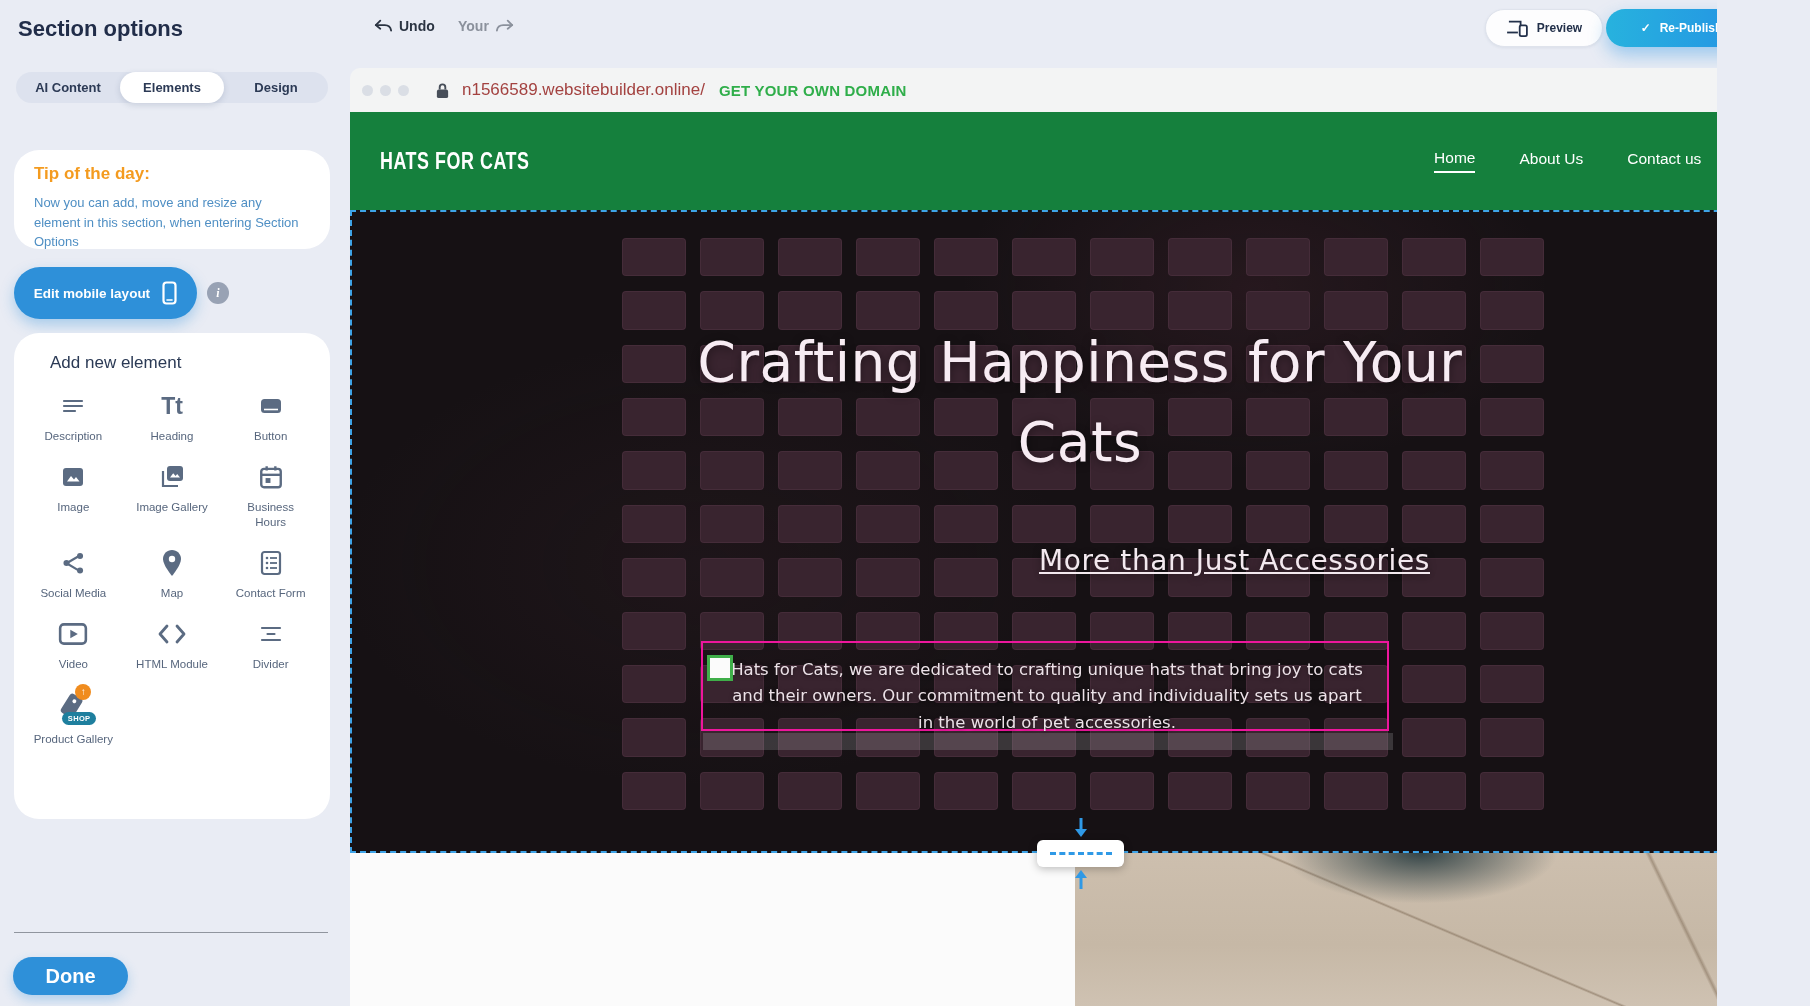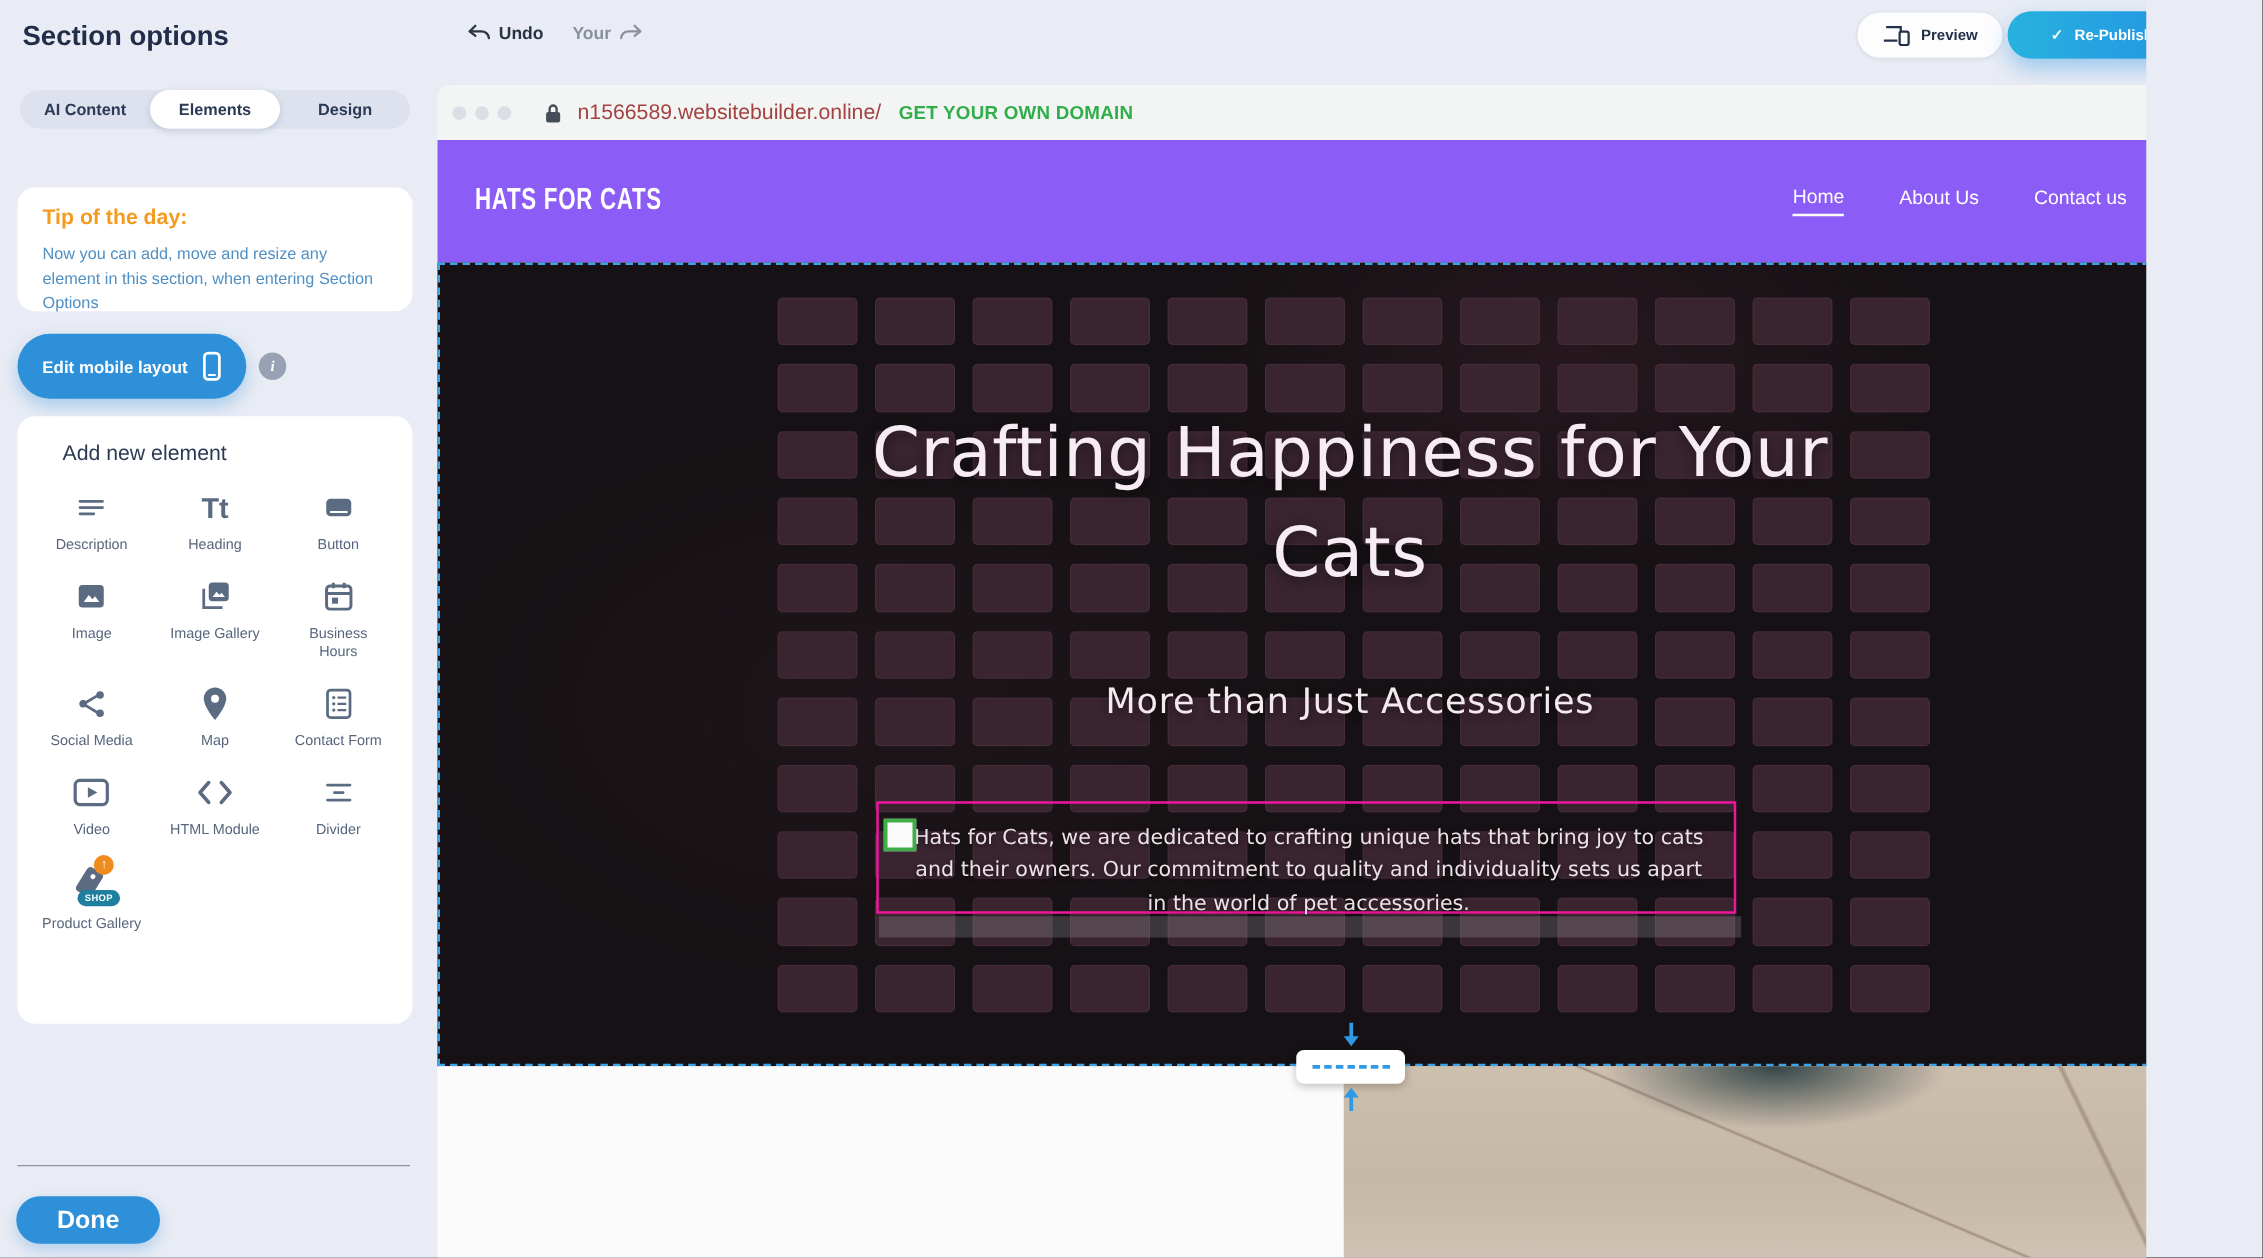--- a/index.html
+++ b/index.html
@@ -15,21 +15,21 @@
   .pill-btn{position:absolute;top:9px;height:38px;border-radius:19px;display:flex;align-items:center;justify-content:center;gap:9px;font-size:12px;cursor:pointer;box-sizing:border-box;}
   .preview-btn{left:1485px;width:118px;background:#fdfdfe;border:1px solid #dfe3ec;color:#22304a;font-weight:bold;box-shadow:0 1px 3px rgba(40,60,100,.08);}
   .republish-btn{left:1606px;width:151px;background:linear-gradient(90deg,#27b2de,#2492e4);color:#fff;font-weight:bold;border:none;box-shadow:0 8px 18px rgba(36,146,228,.40);}
   .globe-btn{position:absolute;left:1765px;top:8px;width:41px;height:41px;border-radius:50%;background:#e2e6f0;display:flex;align-items:center;justify-content:center;cursor:pointer;}
   .globe-badge{position:absolute;right:1px;bottom:2px;width:9px;height:9px;border-radius:50%;background:#8d95a6;border:2px solid #e9ecf4;}
 
   
   .tabs{position:absolute;left:16px;top:72px;width:312px;height:31px;background:#dde2ee;border-radius:16px;display:flex;align-items:center;}
   .tab{flex:1;height:31px;display:flex;align-items:center;justify-content:center;font-size:13px;font-weight:bold;color:#2c3a55;border-radius:16px;cursor:pointer;}
   .tab.active{background:#fff;box-shadow:0 2px 6px rgba(50,70,110,.18);}
-  .card{position:absolute;background:#fff;border-radius:14px;}
+  .card{position:absolute;background:#fff;border-radius:25px;}
   .tip-card{left:14px;top:150px;width:316px;height:99px;box-sizing:border-box;padding:14px 20px;}
   .tip-title{font-size:17px;font-weight:bold;color:#f49b1f;}
   .tip-body{margin-top:9px;font-size:13px;line-height:1.5;color:#4f8fc4;}
   .edit-btn{position:absolute;left:14px;top:267px;width:183px;height:52px;border-radius:26px;background:#2e90d9;color:#fff;font-size:13.5px;font-weight:bold;display:flex;align-items:center;justify-content:center;gap:12px;cursor:pointer;box-shadow:0 6px 14px rgba(46,144,217,.35);}
   .info-dot{position:absolute;left:207px;top:282px;width:22px;height:22px;border-radius:50%;background:#98a2b4;color:#fff;font-size:12px;font-weight:bold;display:flex;align-items:center;justify-content:center;font-family:"Liberation Serif",serif;font-style:italic;cursor:pointer;}
   .add-card{left:14px;top:333px;width:316px;height:486px;box-sizing:border-box;padding:20px 10px 0 10px;}
   .add-title{font-size:17px;color:#2b3a55;margin-left:26px;}
   .el-grid{margin-top:18px;display:grid;grid-template-columns:repeat(3,1fr);row-gap:18px;}
   .el{display:flex;flex-direction:column;align-items:center;cursor:pointer;}
   .eicon{height:30px;display:flex;align-items:center;justify-content:center;color:#5b6b82;}
@@ -41,36 +41,36 @@
   .done-btn{position:absolute;left:13px;top:957px;width:115px;height:38px;border-radius:19px;background:#2e90d9;color:#fff;font-size:20px;font-weight:bold;display:flex;align-items:center;justify-content:center;cursor:pointer;box-shadow:0 5px 12px rgba(46,144,217,.30);}
 
   
   .browser{position:absolute;left:350px;top:68px;width:1460px;height:938px;}
   .browser-bar{position:absolute;left:0;top:0;width:100%;height:44px;background:#f3f4f4;border-radius:10px 10px 0 0;display:flex;align-items:center;box-sizing:border-box;padding-left:12px;}
   .win-dots{display:flex;gap:7px;margin-right:26px;}
   .win-dots span{width:11px;height:11px;border-radius:50%;background:#dadee5;}
   .url-text{font-size:17px;color:#a34240;margin-left:12px;}
   .domain-cta{font-size:15px;font-weight:bold;color:#2fae4a;margin-left:14px;letter-spacing:.2px;cursor:pointer;}
 
-  .site-header{position:absolute;left:0;top:44px;width:100%;height:98px;background:#8b5cf6;display:flex;align-items:center;box-sizing:border-box;padding:0 48px 0 30px;}
+  .site-header{position:absolute;left:0;top:44px;width:100%;height:98px;background:#15803d;display:flex;align-items:center;box-sizing:border-box;padding:0 48px 0 30px;}
   .site-logo{color:#fff;font-size:19px;font-weight:bold;letter-spacing:.6px;transform:scaleY(1.28) scaleX(.94);transform-origin:left center;}
   .site-nav{margin-left:auto;display:flex;align-items:center;gap:44px;}
   .nav-item{color:#fff;font-size:15.5px;cursor:pointer;padding-bottom:4px;}
   .nav-item.active{border-bottom:2.5px solid #fff;}
   .nav-more{color:#fff;font-size:13px;letter-spacing:1px;cursor:pointer;}
 
   .hero{position:absolute;left:0;top:142px;width:100%;height:643px;box-sizing:border-box;background:
     radial-gradient(420px 260px at 62% 12%, rgba(120,60,80,.16), transparent 70%),
     radial-gradient(520px 320px at 24% 55%, rgba(85,50,62,.12), transparent 70%),
     #161114;
     border:2px dashed #3ea4e8;}
   .tile-grid{position:absolute;left:270px;top:26px;width:922px;height:572px;display:grid;grid-template-columns:repeat(12,1fr);grid-template-rows:repeat(11,1fr);gap:15px 14px;}
   .tile{background:#39242f;border-radius:4px;box-shadow:inset 0 0 0 1px rgba(130,85,105,.18);}
   .hero-heading{position:absolute;left:50%;top:110px;transform:translateX(-50%);width:820px;text-align:center;color:#f7ecf3;font-family:"DejaVu Sans",sans-serif;font-size:55px;line-height:1.46;letter-spacing:.5px;text-shadow:0 2px 10px rgba(0,0,0,.45);}
-  .hero-sub{position:absolute;left:50%;top:332px;transform:translateX(-50%);width:700px;text-align:center;color:#f3e9ef;font-family:"DejaVu Sans",sans-serif;font-size:28px;letter-spacing:.6px;text-shadow:0 2px 8px rgba(0,0,0,.45);}
+  .hero-sub{position:absolute;left:50%;top:332px;transform:translateX(-50%);width:700px;text-align:right;color:#f3e9ef;font-family:"DejaVu Sans",sans-serif;font-size:28px;letter-spacing:.6px;text-shadow:0 2px 8px rgba(0,0,0,.45);text-decoration:underline;}
   .text-box{position:absolute;left:349px;top:429px;width:688px;height:90px;border:2.5px solid #ee169d;box-sizing:border-box;}
   .text-box p{margin:14px 24px 0 28px;color:#ece2e8;font-family:"DejaVu Sans",sans-serif;font-size:16.5px;line-height:1.6;text-align:center;text-shadow:0 1px 4px rgba(0,0,0,.5);}
   .drag-checkbox{position:absolute;left:4px;top:12px;width:20px;height:20px;background:#fbfbfb;border:3px solid #3fae49;box-sizing:content-box;cursor:pointer;}
   .shadow-strip{position:absolute;left:351px;top:521px;width:690px;height:17px;background:rgba(185,185,190,.22);}
   .resize-handle{position:absolute;left:685px;top:628px;width:87px;height:27px;background:#fff;border-radius:6px;box-shadow:0 2px 8px rgba(0,0,0,.25);display:flex;align-items:center;justify-content:center;cursor:row-resize;z-index:5;}
   .handle-dash{width:62px;border-top:3px dashed #2f99e6;}
   .handle-arrow{position:absolute;left:50%;transform:translateX(-50%);}
   .handle-arrow.up{top:-22px;}
   .handle-arrow.down{bottom:-22px;}
 

